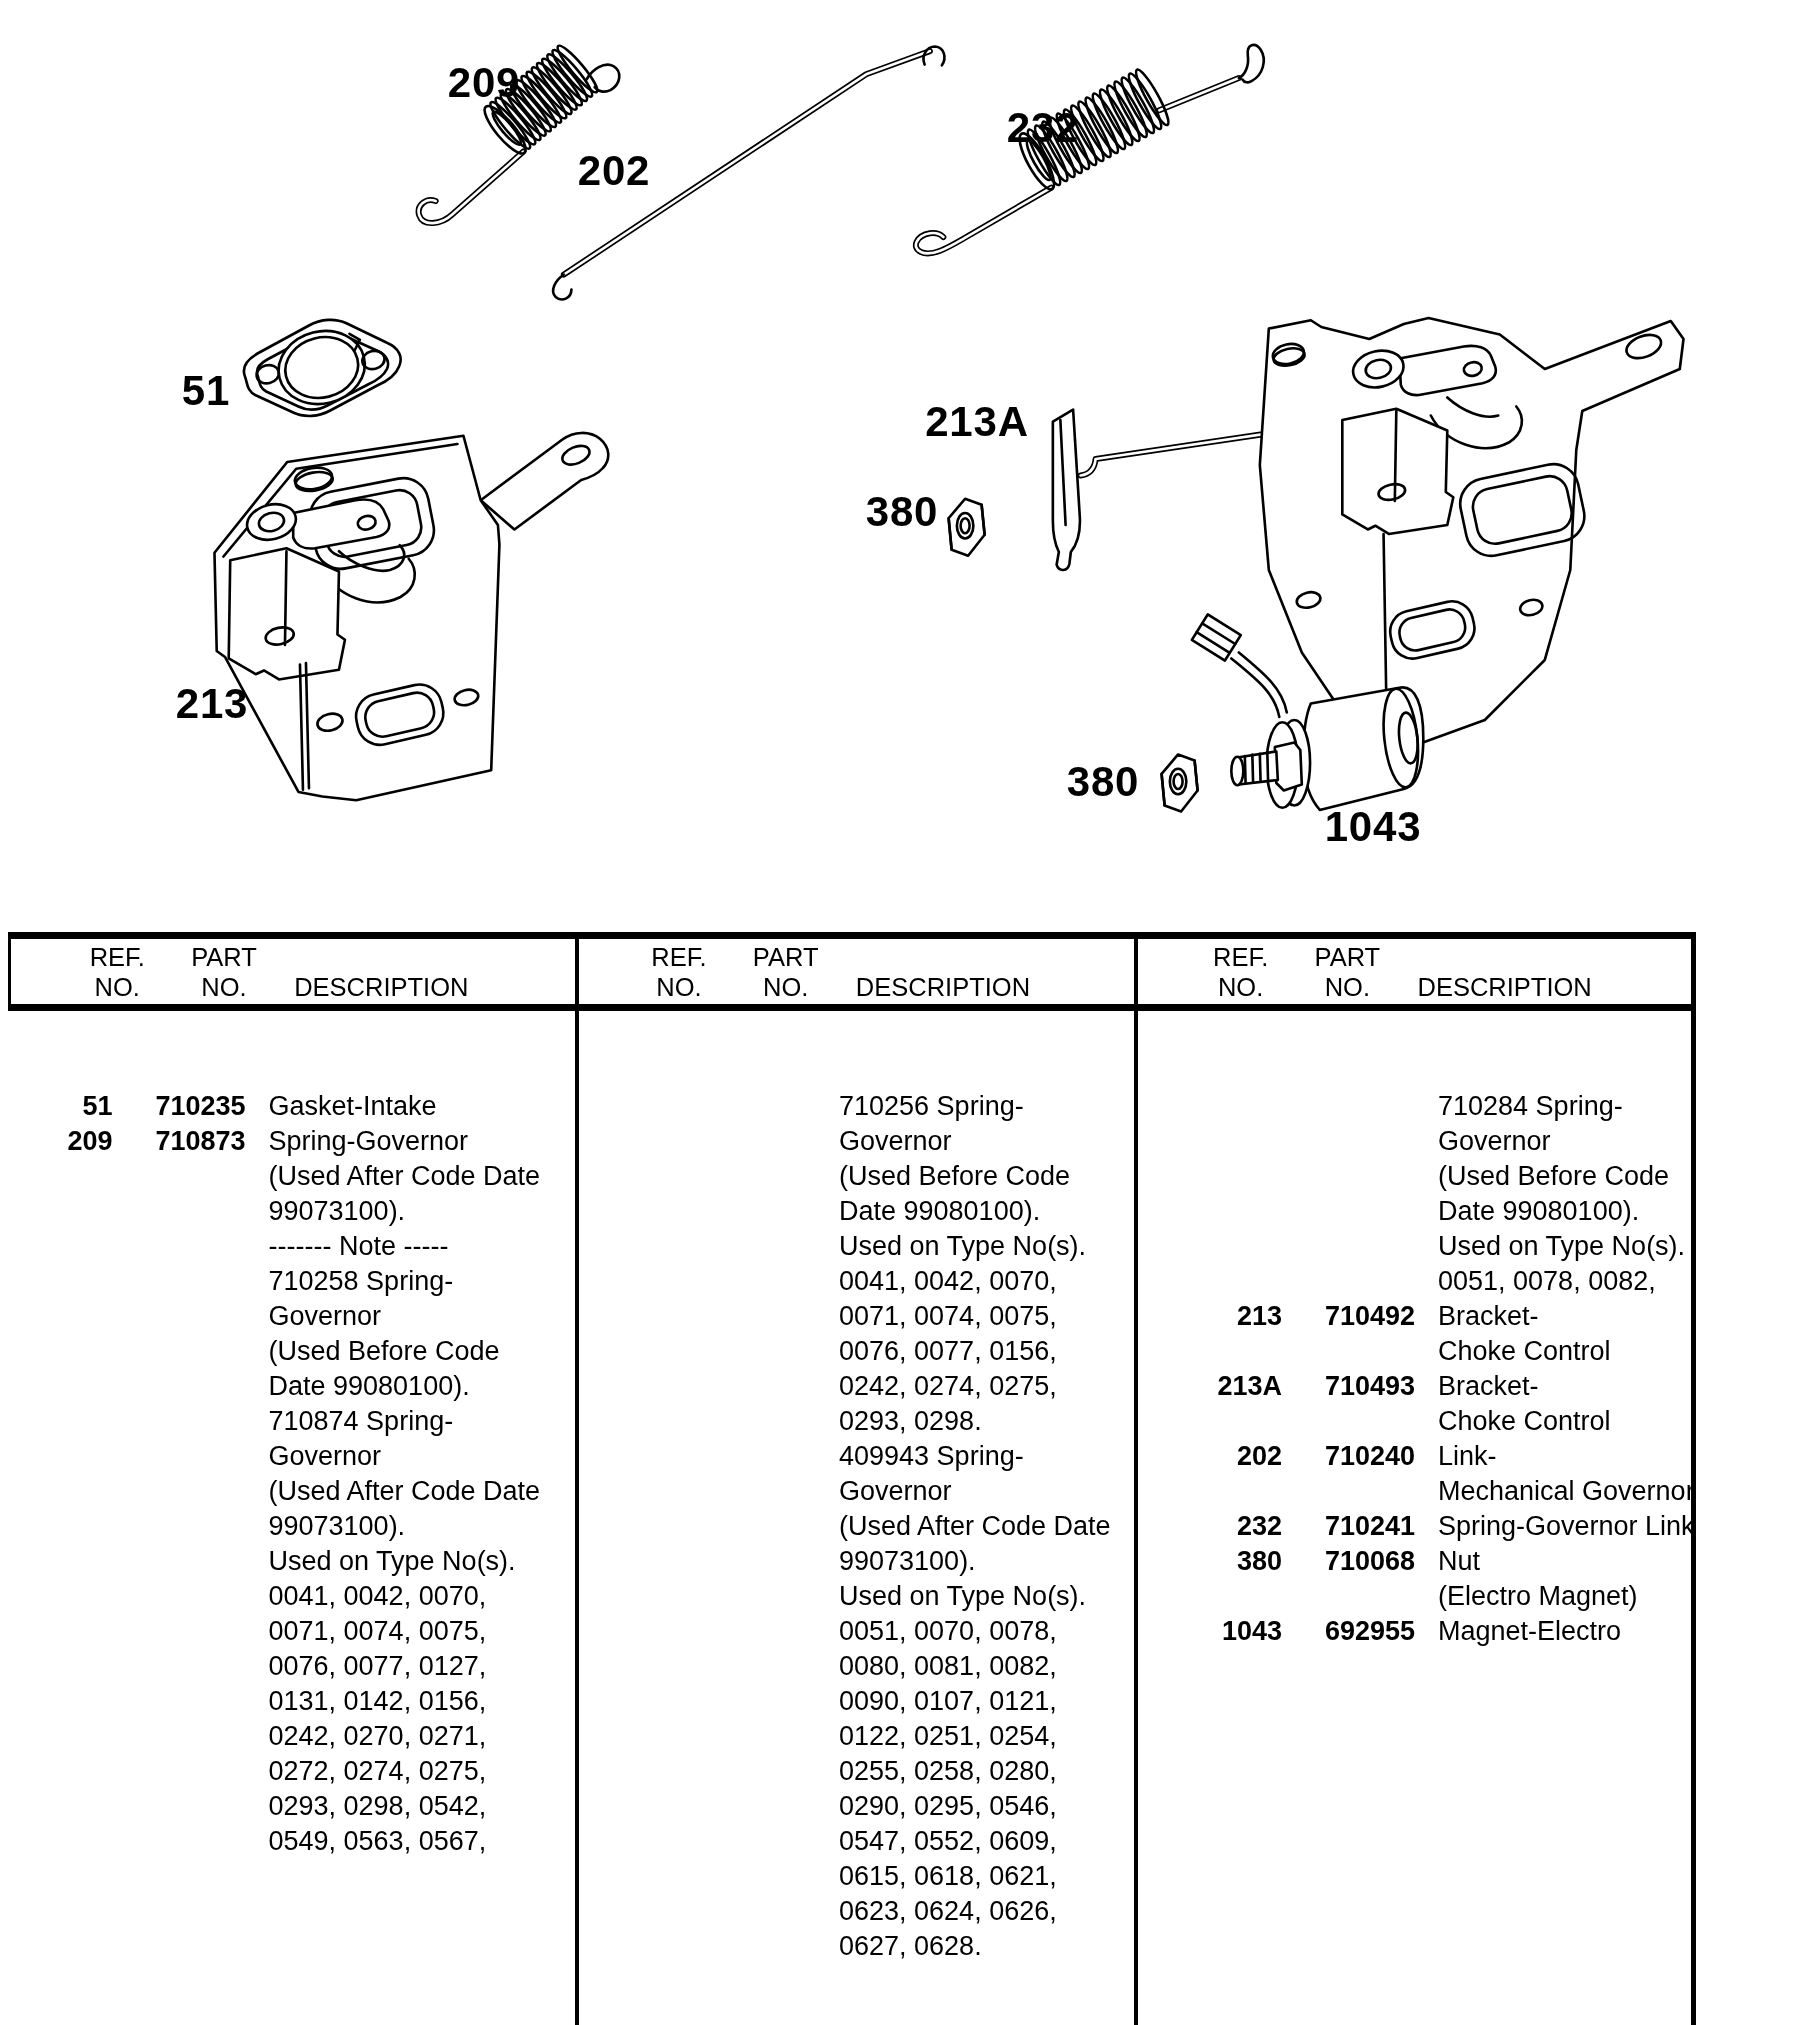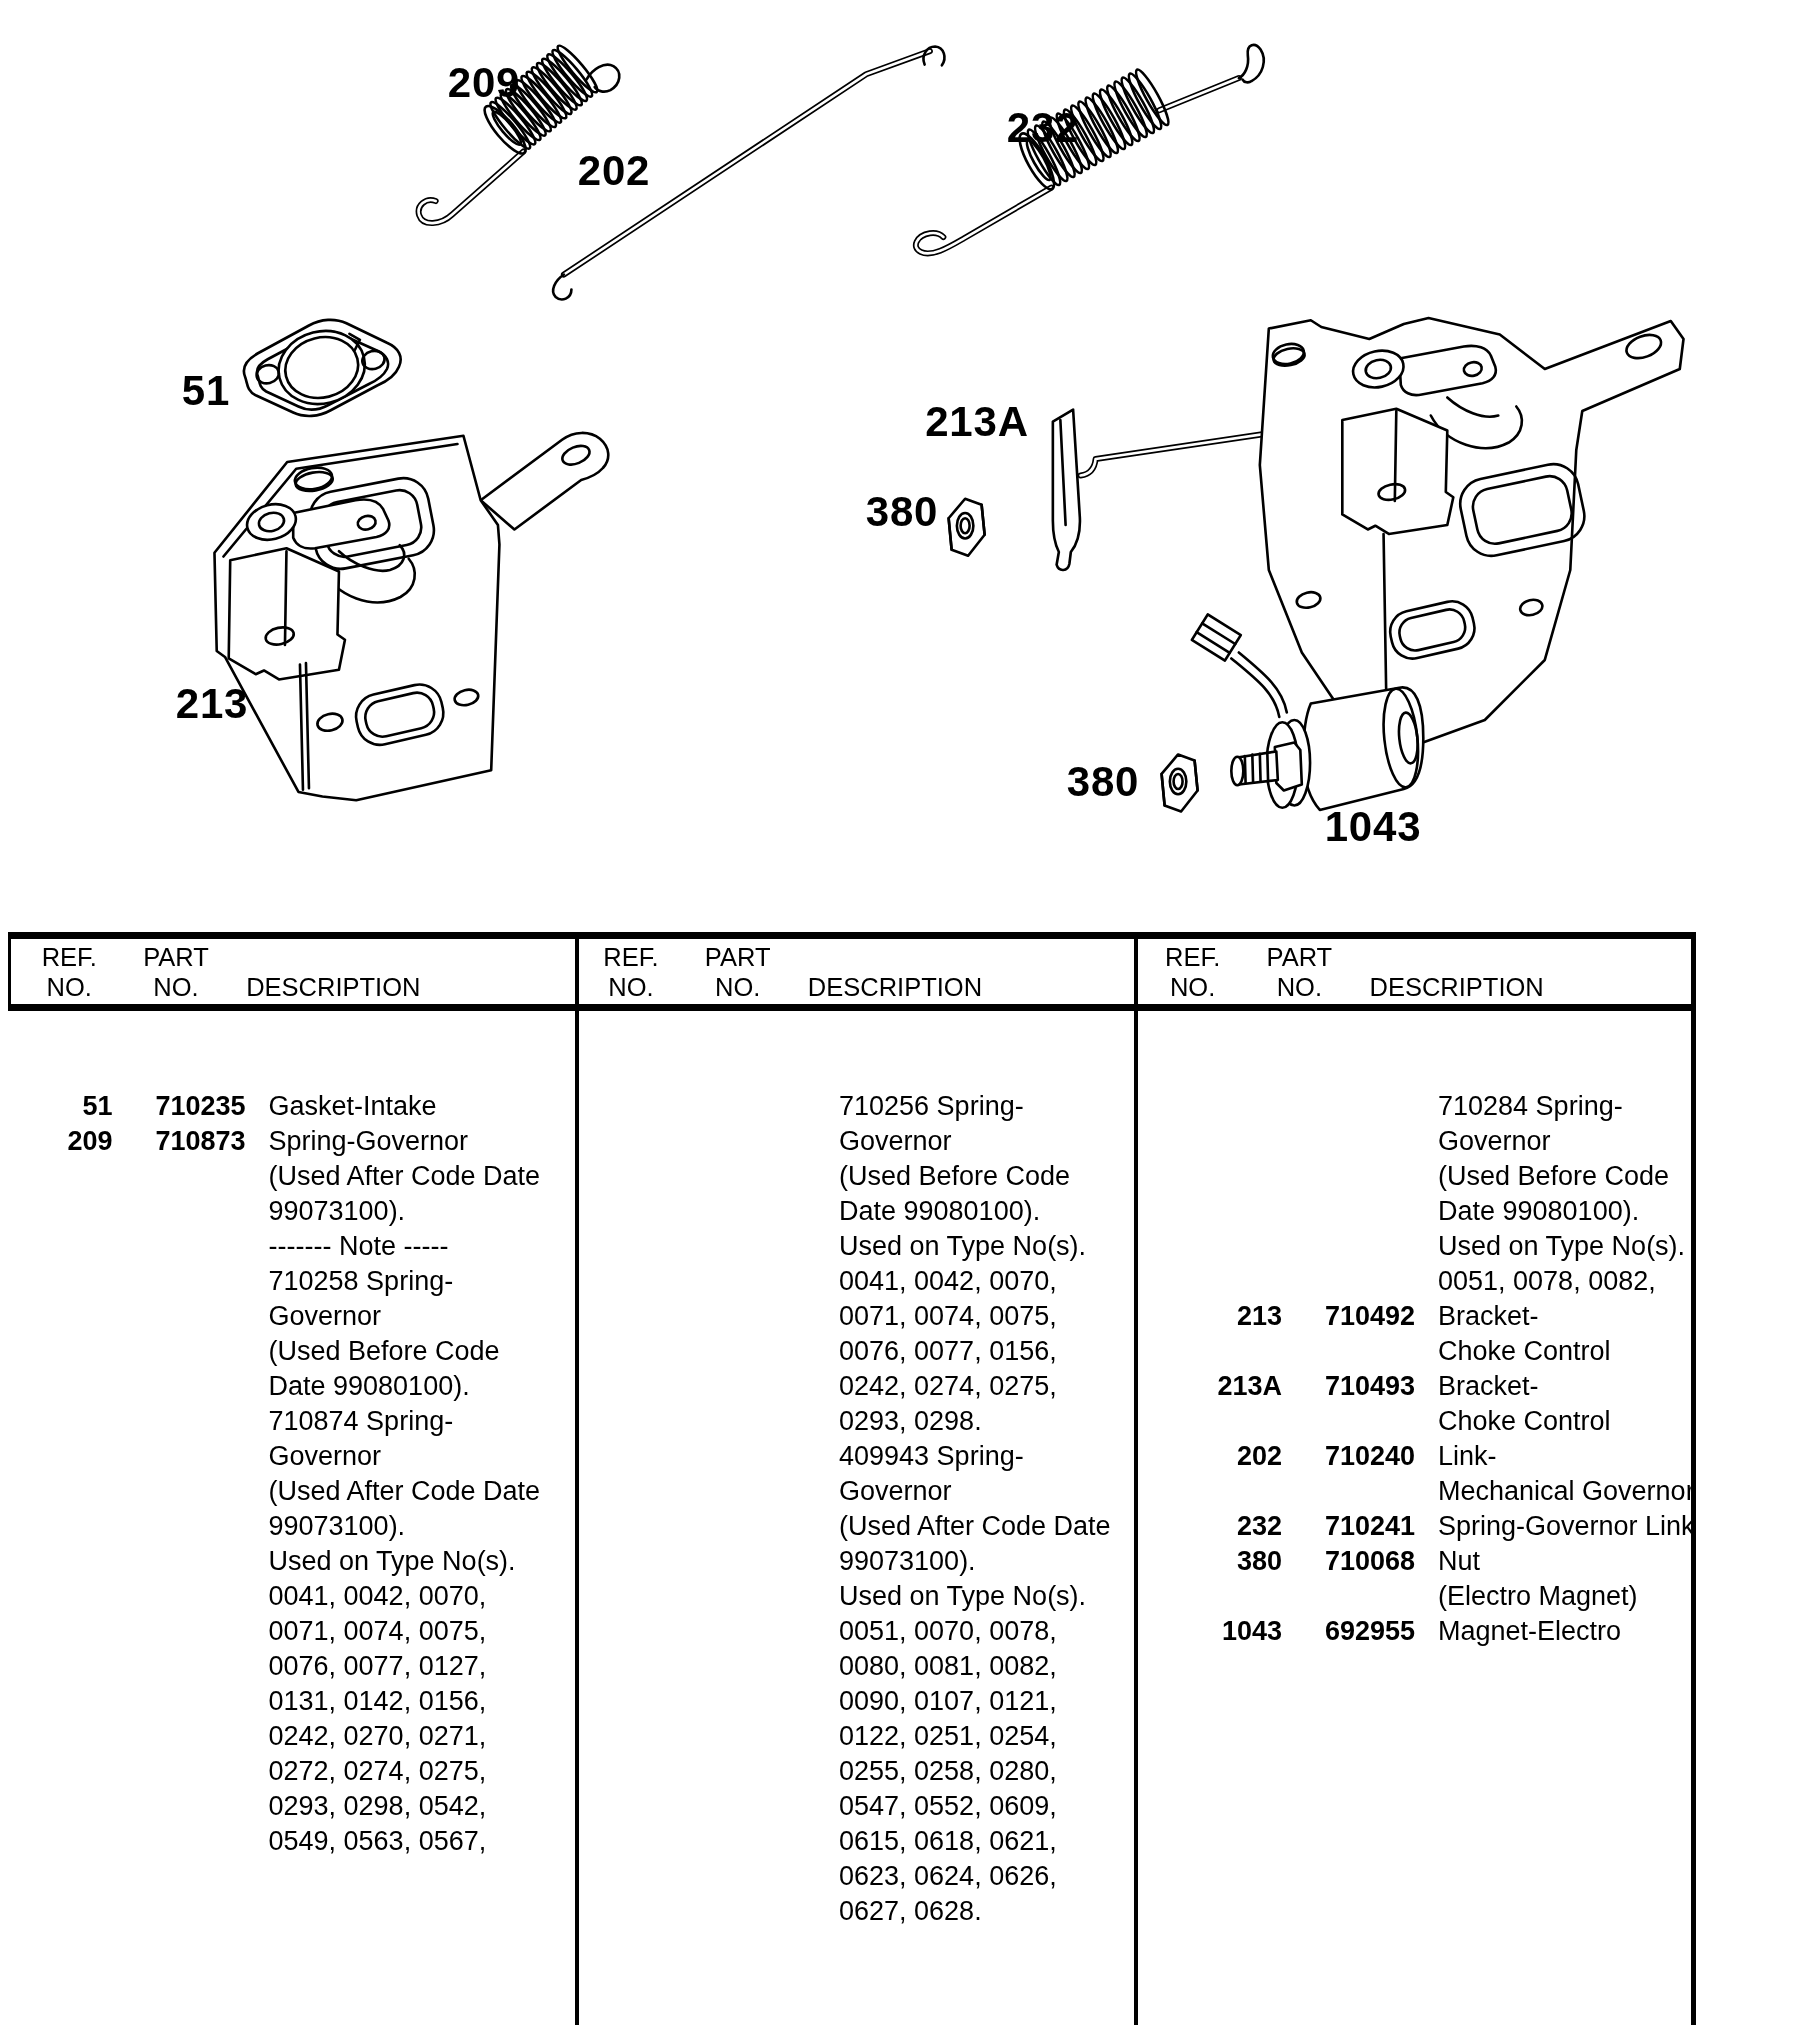--- a/index.html
+++ b/index.html
@@ -13,21 +13,21 @@
   .dblb{stroke:#000;stroke-width:8;fill:none;stroke-linecap:round;stroke-linejoin:round;}
   .dblw{stroke:#fff;stroke-width:3.5;fill:none;stroke-linecap:round;stroke-linejoin:round;}
   .callout{
     position:absolute;transform:translate(-50%,-50%);
     font-weight:bold;font-size:42px;letter-spacing:0.8px;white-space:nowrap;
   }
   
   .rule{position:absolute;background:#000;}
   .thead{position:absolute;left:7.5px;top:942px;width:1685px;height:63px;display:flex;}
   .hcol{flex:1;position:relative;font-size:25.5px;line-height:30px;}
-  .hgrp{position:absolute;top:0;transform:translateX(-50%);text-align:center;white-space:nowrap;}
+  .hgrp{position:absolute;top:0;transform:translateX(-50%);text-align:center;white-space:nowrap;margin-left:48px;}
   .tcol{position:absolute;top:1089px;}
   .tline{display:flex;height:35px;line-height:35px;font-size:27px;white-space:nowrap;}
   .c-ref{flex:none;width:105px;text-align:right;font-weight:bold;}
   .c-part{flex:none;width:156px;padding-left:43px;box-sizing:border-box;font-weight:bold;}
   .c-desc{flex:1;}
   .b{font-weight:normal;}
 </style>
 </head>
 <body>
 
@@ -474,20 +474,25 @@
       <span class="c-desc"><span>0122, 0251, 0254,</span></span>
     </div>
     <div class="tline">
       <span class="c-ref"></span>
       <span class="c-part"></span>
       <span class="c-desc"><span>0255, 0258, 0280,</span></span>
     </div>
     <div class="tline">
       <span class="c-ref"></span>
       <span class="c-part"></span>
+      <span class="c-desc"><span>0290, 0295, 0546,</span></span>
+    </div>
+    <div class="tline">
+      <span class="c-ref"></span>
+      <span class="c-part"></span>
       <span class="c-desc"><span>0547, 0552, 0609,</span></span>
     </div>
     <div class="tline">
       <span class="c-ref"></span>
       <span class="c-part"></span>
       <span class="c-desc"><span>0615, 0618, 0621,</span></span>
     </div>
     <div class="tline">
       <span class="c-ref"></span>
       <span class="c-part"></span>

